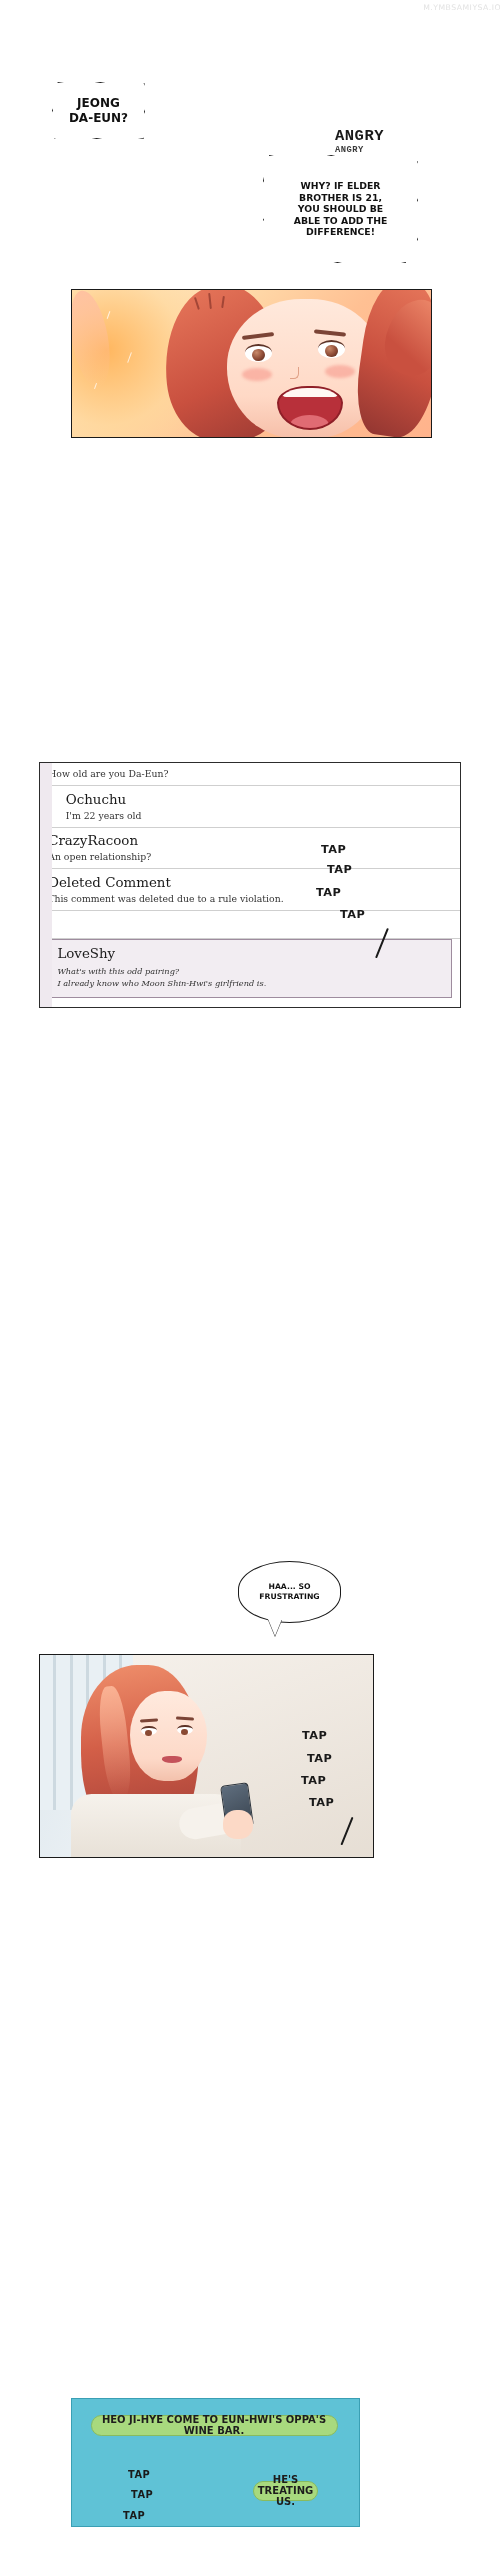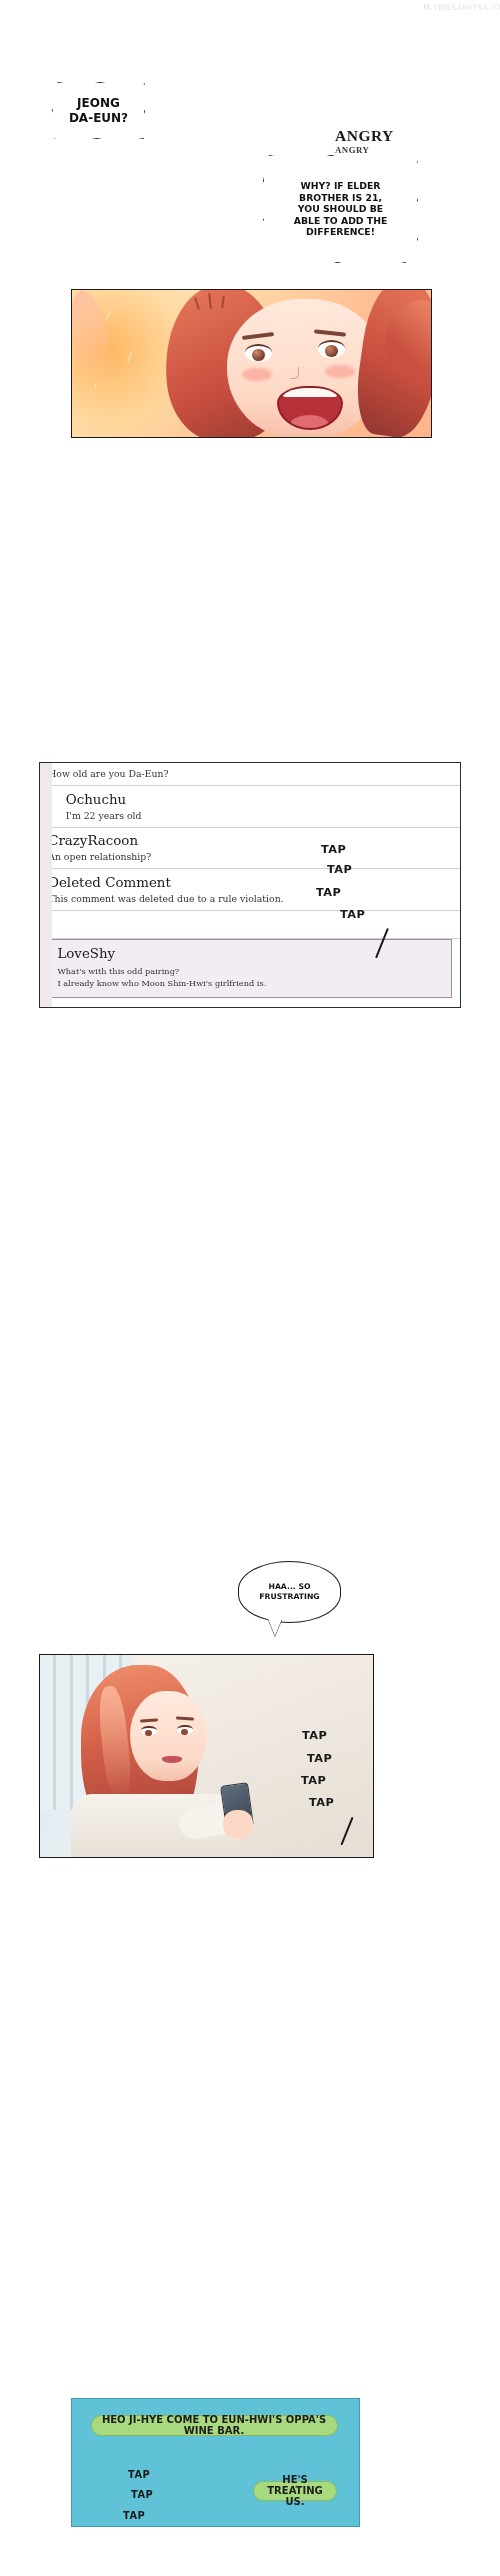--- a/index.html
+++ b/index.html
@@ -194,21 +194,21 @@
   }
   .aline {
     position: absolute;
     width: 1.5px;
     background: #8f3a2e;
     border-radius: 1px;
     opacity: .75;
   }
   .angry-text {
     position: absolute;
-    font-family: Liberation Serif, serif;
+    font-family: Liberation Mono, monospace;
     font-weight: bold;
     color: #1a1a1a;
     letter-spacing: 0.5px;
   }
   #angry-big {
     left: 335px; top: 127px;
     font-size: 15.5px;
   }
   #angry-small {
     left: 335px; top: 145px;
@@ -255,21 +255,21 @@
     height: 28px;
   }
   #comment-loveshy {
     margin: 0 8.2px 9.3px 8.2px;
     background: #f2edf2;
     border: 0.5px solid #9e8c9e;
     padding: 6.2px 8.2px 7.2px 8.2px;
     box-sizing: border-box;
   }
   #comment-loveshy .cname { margin-bottom: 5.2px; }
-  #comment-loveshy .cbody { line-height: 1.45; }
+  #comment-loveshy .cbody { line-height: 1.45; font-style: italic; }
   .comments-shade {
     position: absolute;
     left: 0; top: 0;
     width: 12.4px; height: 100%;
     background: #efe9ef;
   }
 
   .tap {
     position: absolute;
     font-family: "DejaVu Sans", sans-serif;
@@ -426,21 +426,21 @@
     text-align: center;
   }
   #chat1 {
     left: 18.5px; top: 15.5px;
     width: 247px; height: 21.6px;
     background: #a8d97e;
     border: 0.5px solid #88bb5e;
   }
   #chat2 {
     left: 181px; top: 82px;
-    width: 84px; height: 19.6px;
+    width: 65px; height: 19.6px;
     background: #a8d97e;
     border: 0.5px solid #88bb5e;
   }
 </style>
 </head>
 <body>
 
 <div class="page">
 
   <div class="watermark">M.YMBSAMIYSA.IO</div>

